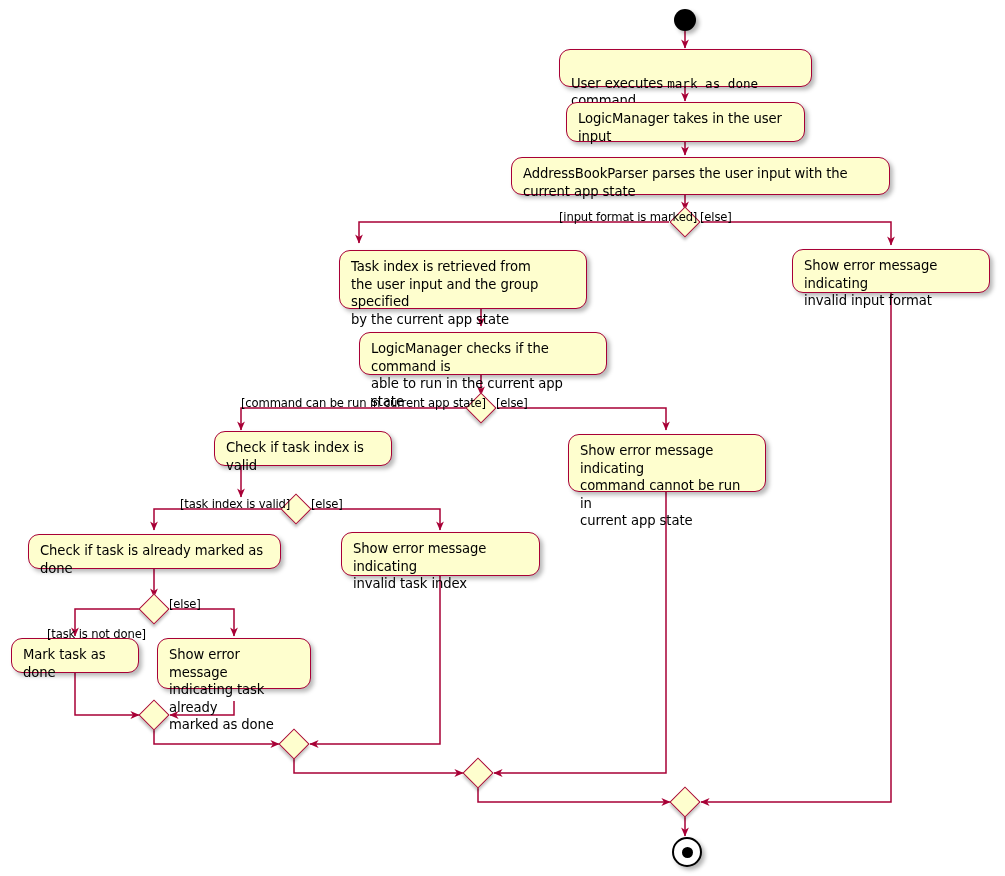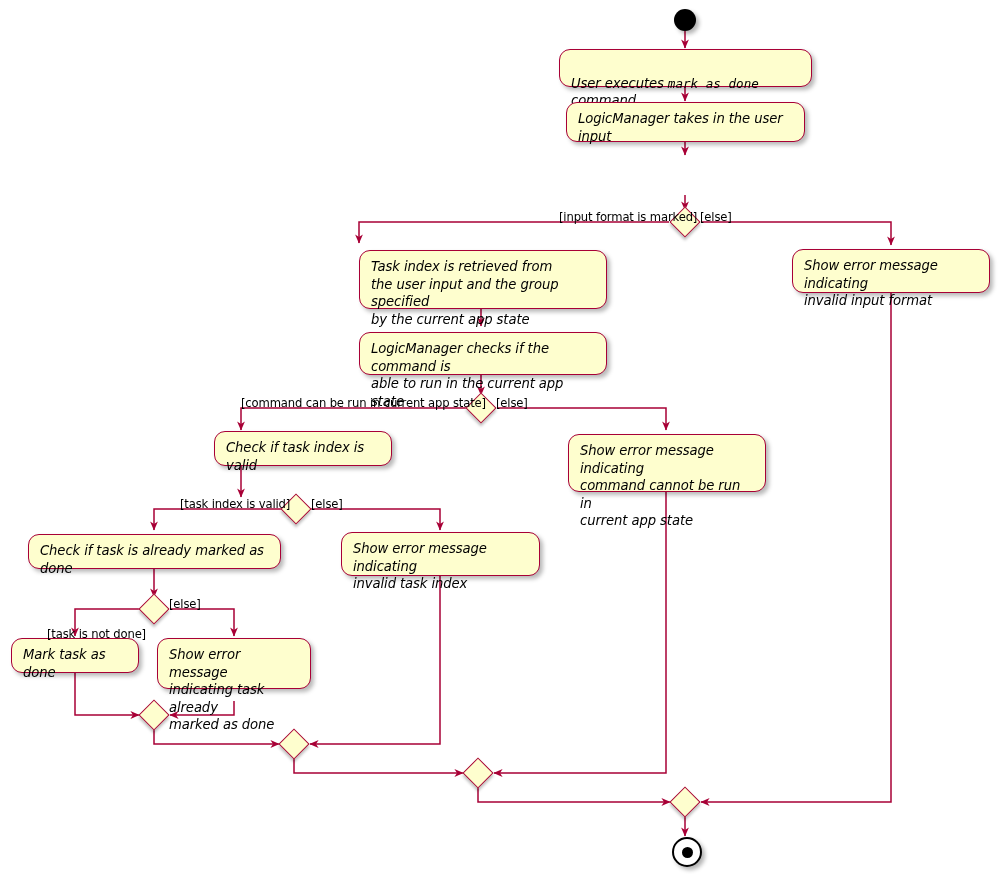--- a/index.html
+++ b/index.html
@@ -31,21 +31,20 @@
     background: #FEFECE;
     border: 1.3px solid #A80036;
     border-radius: 11px;
     color: #000000;
     font-size: 13.2px;
     line-height: 17.5px;
     padding: 7px 11px 7px 11px;
     white-space: pre-line;
     box-shadow: 3px 3px 4px rgba(0,0,0,0.28);
     letter-spacing: -0.1px;
-    font-style: italic;
   }
   .node .code {
     font-family: "DejaVu Sans Mono", monospace;
     font-size: 12.6px;
     letter-spacing: 0px;
   }
   
   .diamond {
     position: absolute;
     box-sizing: border-box;
@@ -160,22 +159,23 @@
   <div class="end-node" style="left:672px; top:837px; width:26px; height:26px;">
     <div class="core"></div>
   </div>
 
   <div class="node" style="left:559px; top:49px; width:253px; height:38px;">
     <span>User executes </span><span class="code">mark as done</span><span> command</span>
   </div>
 
   <div class="node" style="left:566px; top:102px; width:239px; height:40px;">LogicManager takes in the user input</div>
 
-
-  <div class="node" style="left:359px; top:250px; width:248px; height:59px;">Task index is retrieved from
+  <div class="node" style="left:511px; top:157px; width:379px; height:38px;">AddressBookParser parses the user input with the current app state</div>
+
+  <div class="node" style="left:339px; top:250px; width:248px; height:59px;">Task index is retrieved from
 the user input and the group specified
 by the current app state</div>
 
   <div class="node" style="left:359px; top:332px; width:248px; height:43px;">LogicManager checks if the command is
 able to run in the current app state</div>
 
   <div class="node" style="left:214px; top:431px; width:178px; height:35px;">Check if task index is valid</div>
 
   <div class="node" style="left:28px; top:534px; width:253px; height:35px;">Check if task is already marked as done</div>
 

